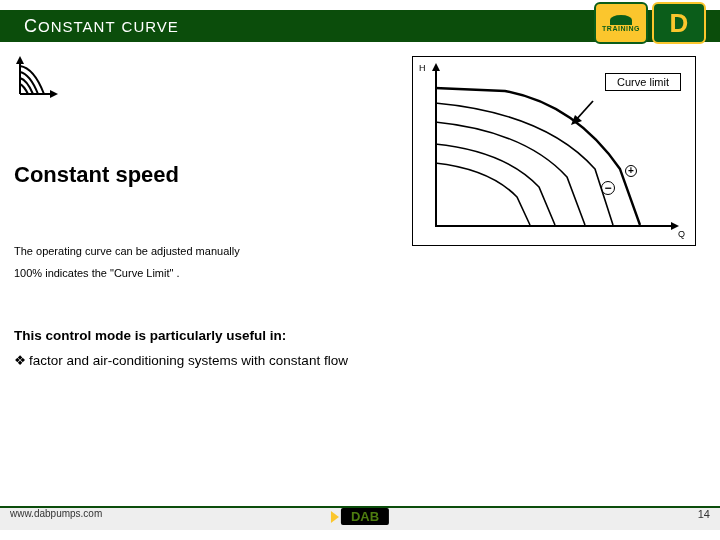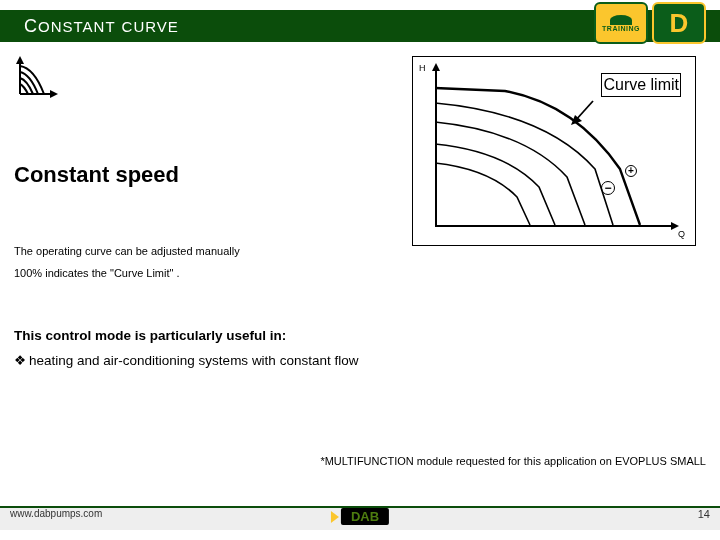--- a/index.html
+++ b/index.html
@@ -32,21 +32,21 @@
   .dab-box { background:#000; color:#4d7c0f; font-weight:900; font-family: Arial Black, Arial, sans-serif; font-size:13px; padding:1px 10px; border-radius:2px; }
   .dab-arrow { width:0; height:0; border-left:8px solid #fbc62d; border-top:6px solid transparent; border-bottom:6px solid transparent; }
 
   .chart { position: absolute; left: 412px; top: 56px; width: 284px; height: 190px; border: 1.5px solid #000; background:#fff; }
   .chart .y-axis { position:absolute; left:22px; top:12px; width:1.5px; height:156px; background:#000; }
   .chart .x-axis { position:absolute; left:22px; top:168px; width:238px; height:1.5px; background:#000; }
   .chart .y-arrow { position:absolute; left:19px; top:6px; width:0; height:0; border-bottom:8px solid #000; border-left:4px solid transparent; border-right:4px solid transparent; }
   .chart .x-arrow { position:absolute; left:258px; top:164.5px; width:0; height:0; border-left:8px solid #000; border-top:4px solid transparent; border-bottom:4px solid transparent; }
   .chart .h-label { position:absolute; left:6px; top:6px; font-size:9px; }
   .chart .q-label { position:absolute; right:10px; bottom:6px; font-size:9px; }
-  .chart .limit-box { position:absolute; right:14px; top:16px; border:1px solid #000; padding:2px 1px; font-size:16px; background:#fff; }
+  .chart .limit-box { position:absolute; right:14px; top:16px; border:1px solid #000; padding:2px 11px; font-size:11px; background:#fff; }
   .chart .curves { position:absolute; left:22px; top:12px; }
   .chart .limit-arrow { position:absolute; left:156px; top:42px; }
   .chart .plus { position:absolute; right:58px; top:108px; width:12px; height:12px; border:1.2px solid #000; border-radius:50%; display:flex; align-items:center; justify-content:center; font-size:10px; line-height:1; font-weight:700; }
   .chart .minus { position:absolute; right:80px; top:124px; width:14px; height:14px; border:1.4px solid #000; border-radius:50%; display:flex; align-items:center; justify-content:center; font-size:12px; line-height:1; font-weight:700; }
 </style>
 </head>
 <body>
 
 <div class="slide">
 
@@ -79,26 +79,25 @@
 
   <div class="body1">
     <div>The operating curve can be adjusted manually</div>
     <div>100% indicates the "Curve Limit" .</div>
   </div>
 
   <div class="body2">This control mode is particularly useful in:</div>
 
   <div class="bullets">
     <div>
-      <span class="diamond">❖</span><span>heating and air-conditioning systems with constant flow</span>
+      <span class="diamond">❖</span><span>factor and air-conditioning systems with constant flow</span>
     </div>
   </div>
 
   <div class="footnote">
-    <div>*MULTIFUNCTION module requested for this application on EVOPLUS SMALL</div>
   </div>
 
   <div class="chart">
     <div class="y-axis"></div>
     <div class="y-arrow"></div>
     <div class="x-axis"></div>
     <div class="x-arrow"></div>
     <div class="h-label">H</div>
     <div class="q-label">Q</div>
     <div class="limit-box">Curve limit</div>

